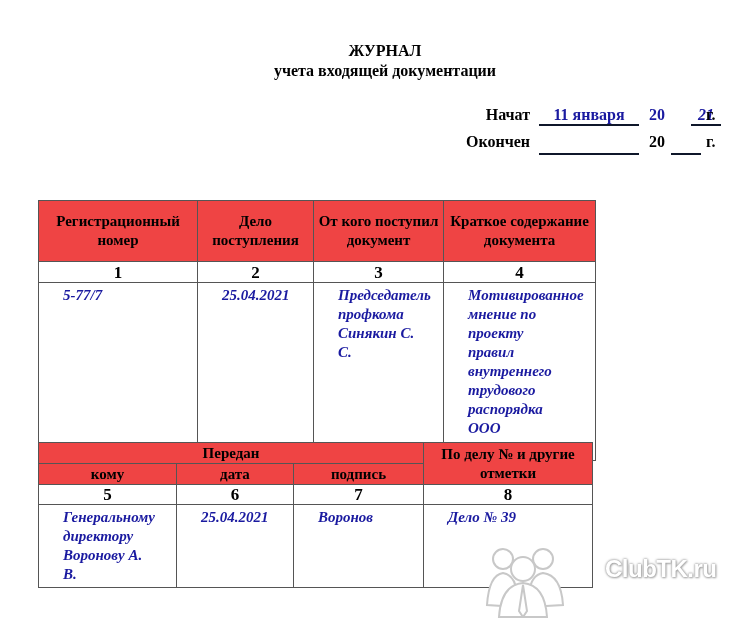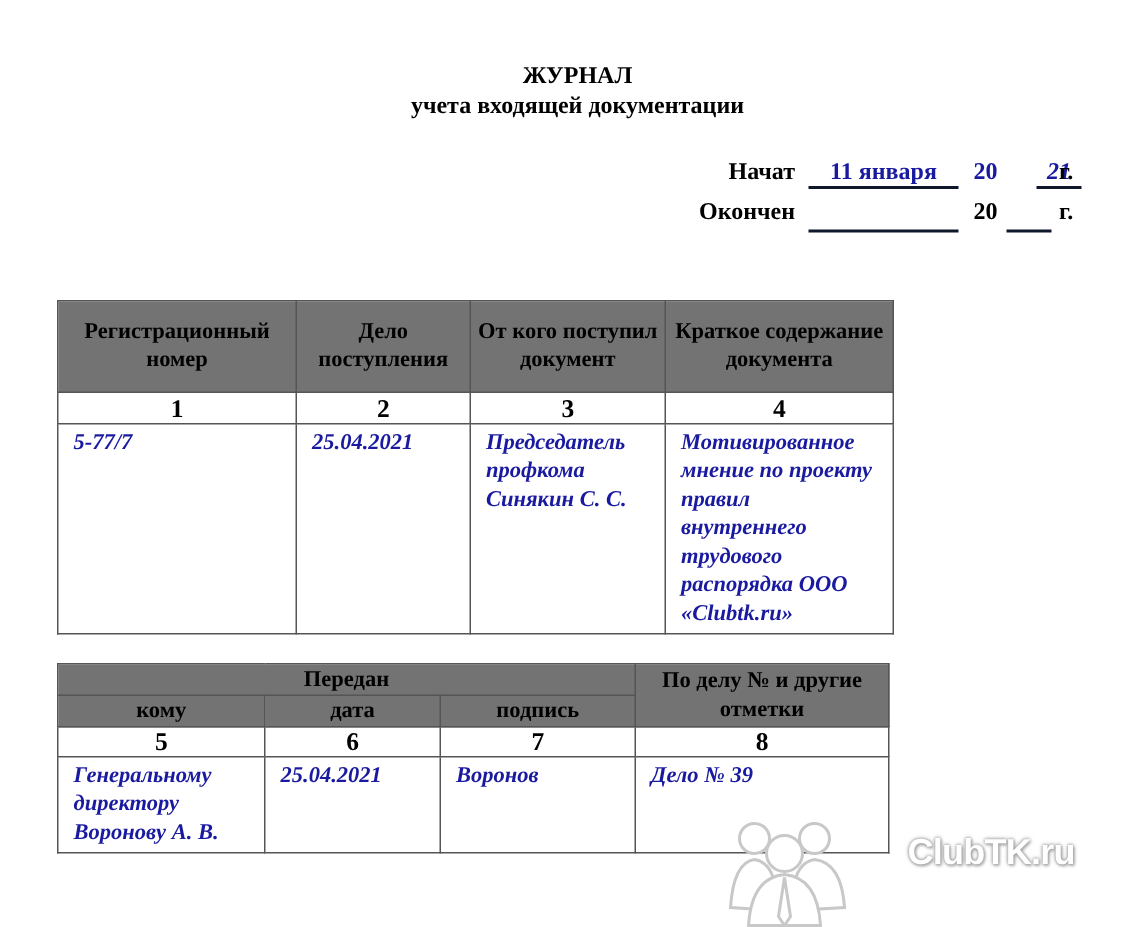--- a/index.html
+++ b/index.html
@@ -11,23 +11,23 @@
     .t2 { top: 62px; }
     .meta { position: absolute; font-weight: bold; font-size: 16px; white-space: nowrap; }
     .meta .lbl { position: absolute; text-align: right; }
     .meta .line { position: absolute; border-bottom: 2px solid #0f172a; text-align: center; }
     .blue { color: #1a1aa0; }
     .ital { font-style: italic; }
 
     table { position: absolute; border-collapse: collapse; table-layout: fixed; }
     td { border: 1.5px solid #555; padding: 0; font-weight: bold; font-size: 15px;
          line-height: 19px; vertical-align: top; }
-    td.h { background: #737373; text-align: center; vertical-align: middle; }
+    td.h { background: #ef4444; text-align: center; vertical-align: middle; }
     td.n { text-align: center; font-size: 17px; vertical-align: middle; }
-    td.d { color: #1a1aa0; font-style: italic; padding: 3px 10px; }
+    td.d { color: #1a1aa0; font-style: italic; padding: 3px 24px; }
 
     .wm { position: absolute; left: 485px; top: 545px; width: 265px; height: 73px; }
     .wm-text { position: absolute; left: 80px; top: 10px; font-family: "Liberation Sans", sans-serif;
                font-weight: bold; font-size: 24px; color: #ffffff;
                text-shadow: 0 0 2px #999, 0 0 3px #aaa, 1px 1px 2px #bbb; letter-spacing: -0.5px; margin-left: 40px; }
   </style>
 </head>
 <body>
 
 <div class="title t1">ЖУРНАЛ</div>

